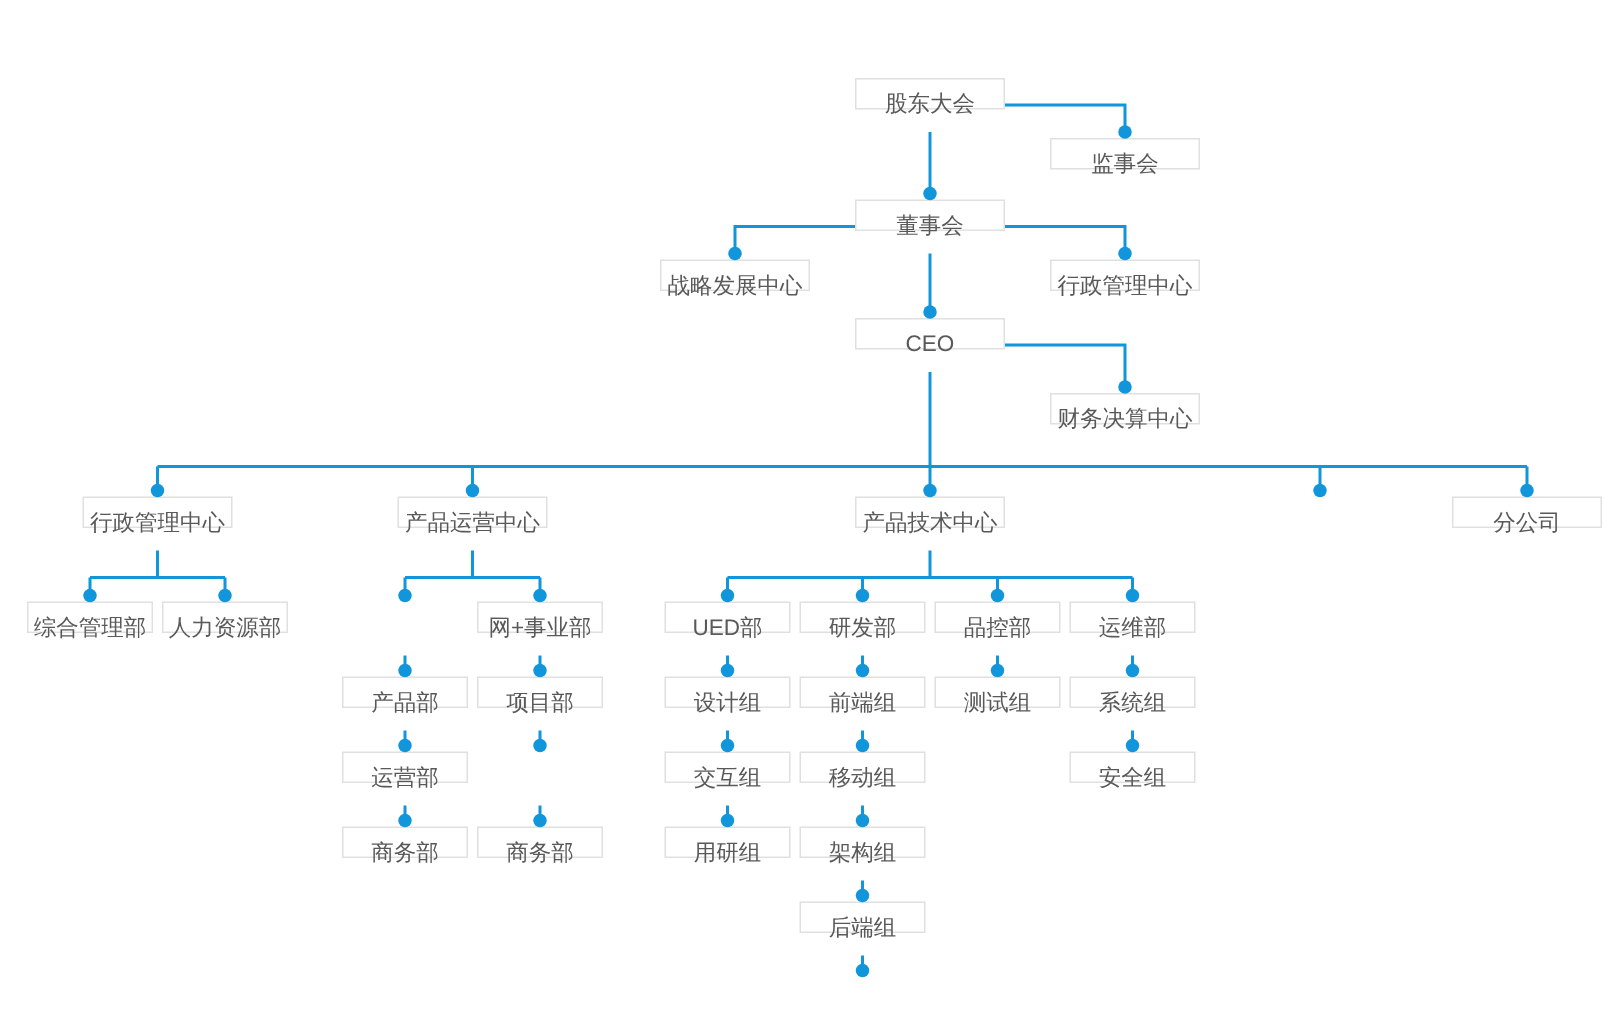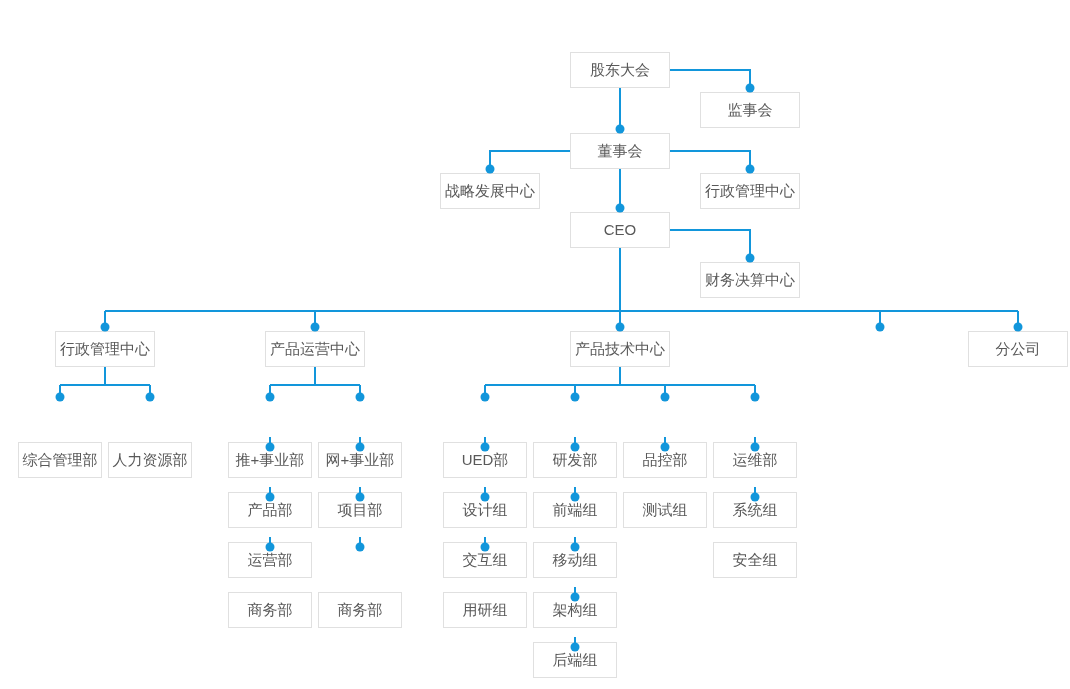--- a/index.html
+++ b/index.html
@@ -7,32 +7,32 @@
     position: relative;
     width: 1070px;
     height: 689px;
     background: var(--background, #ffffff);
     font-family: "Liberation Sans", "DejaVu Sans", sans-serif;
     overflow: hidden;
   }
   .node {
     position: absolute;
     box-sizing: border-box;
-    height: 36px;
+    height: 21px;
     background: #ffffff;
     border: 1px solid var(--node-border, #e0e0e0);
     color: var(--node-text, #595959);
     font-size: 15px;
     line-height: 34px;
     text-align: center;
     white-space: nowrap;
     z-index: 1;
   }
   .node.w { width: 100px; }
-  .node.s { width: 84px; margin-top: 41px; }
+  .node.s { width: 84px; }
   svg.connectors {
     position: absolute;
     left: 0; top: 0;
     z-index: 2;
     pointer-events: none;
   }
   svg.connectors path {
     fill: none;
     stroke: var(--line-color, #1296db);
     stroke-width: 2;
@@ -123,21 +123,20 @@
   <div class="node w" style="left:700px;top:262px">财务决算中心</div>
 
   <div class="node w" style="left:55px;top:331px">行政管理中心</div>
   <div class="node w" style="left:265px;top:331px">产品运营中心</div>
   <div class="node w" style="left:570px;top:331px">产品技术中心</div>
   <div class="node w" style="left:968px;top:331px">分公司</div>
 
   <div class="node s" style="left:18px;top:401px">综合管理部</div>
   <div class="node s" style="left:108px;top:401px">人力资源部</div>
 
-  <div class="node s" style="left:228px;top:401px">推+事业部</div>
   <div class="node s" style="left:318px;top:401px">网+事业部</div>
   <div class="node s" style="left:228px;top:451px">产品部</div>
   <div class="node s" style="left:318px;top:451px">项目部</div>
   <div class="node s" style="left:228px;top:501px">运营部</div>
   <div class="node s" style="left:228px;top:551px">商务部</div>
   <div class="node s" style="left:318px;top:551px">商务部</div>
 
   <div class="node s" style="left:443px;top:401px">UED部</div>
   <div class="node s" style="left:533px;top:401px">研发部</div>
   <div class="node s" style="left:623px;top:401px">品控部</div>

